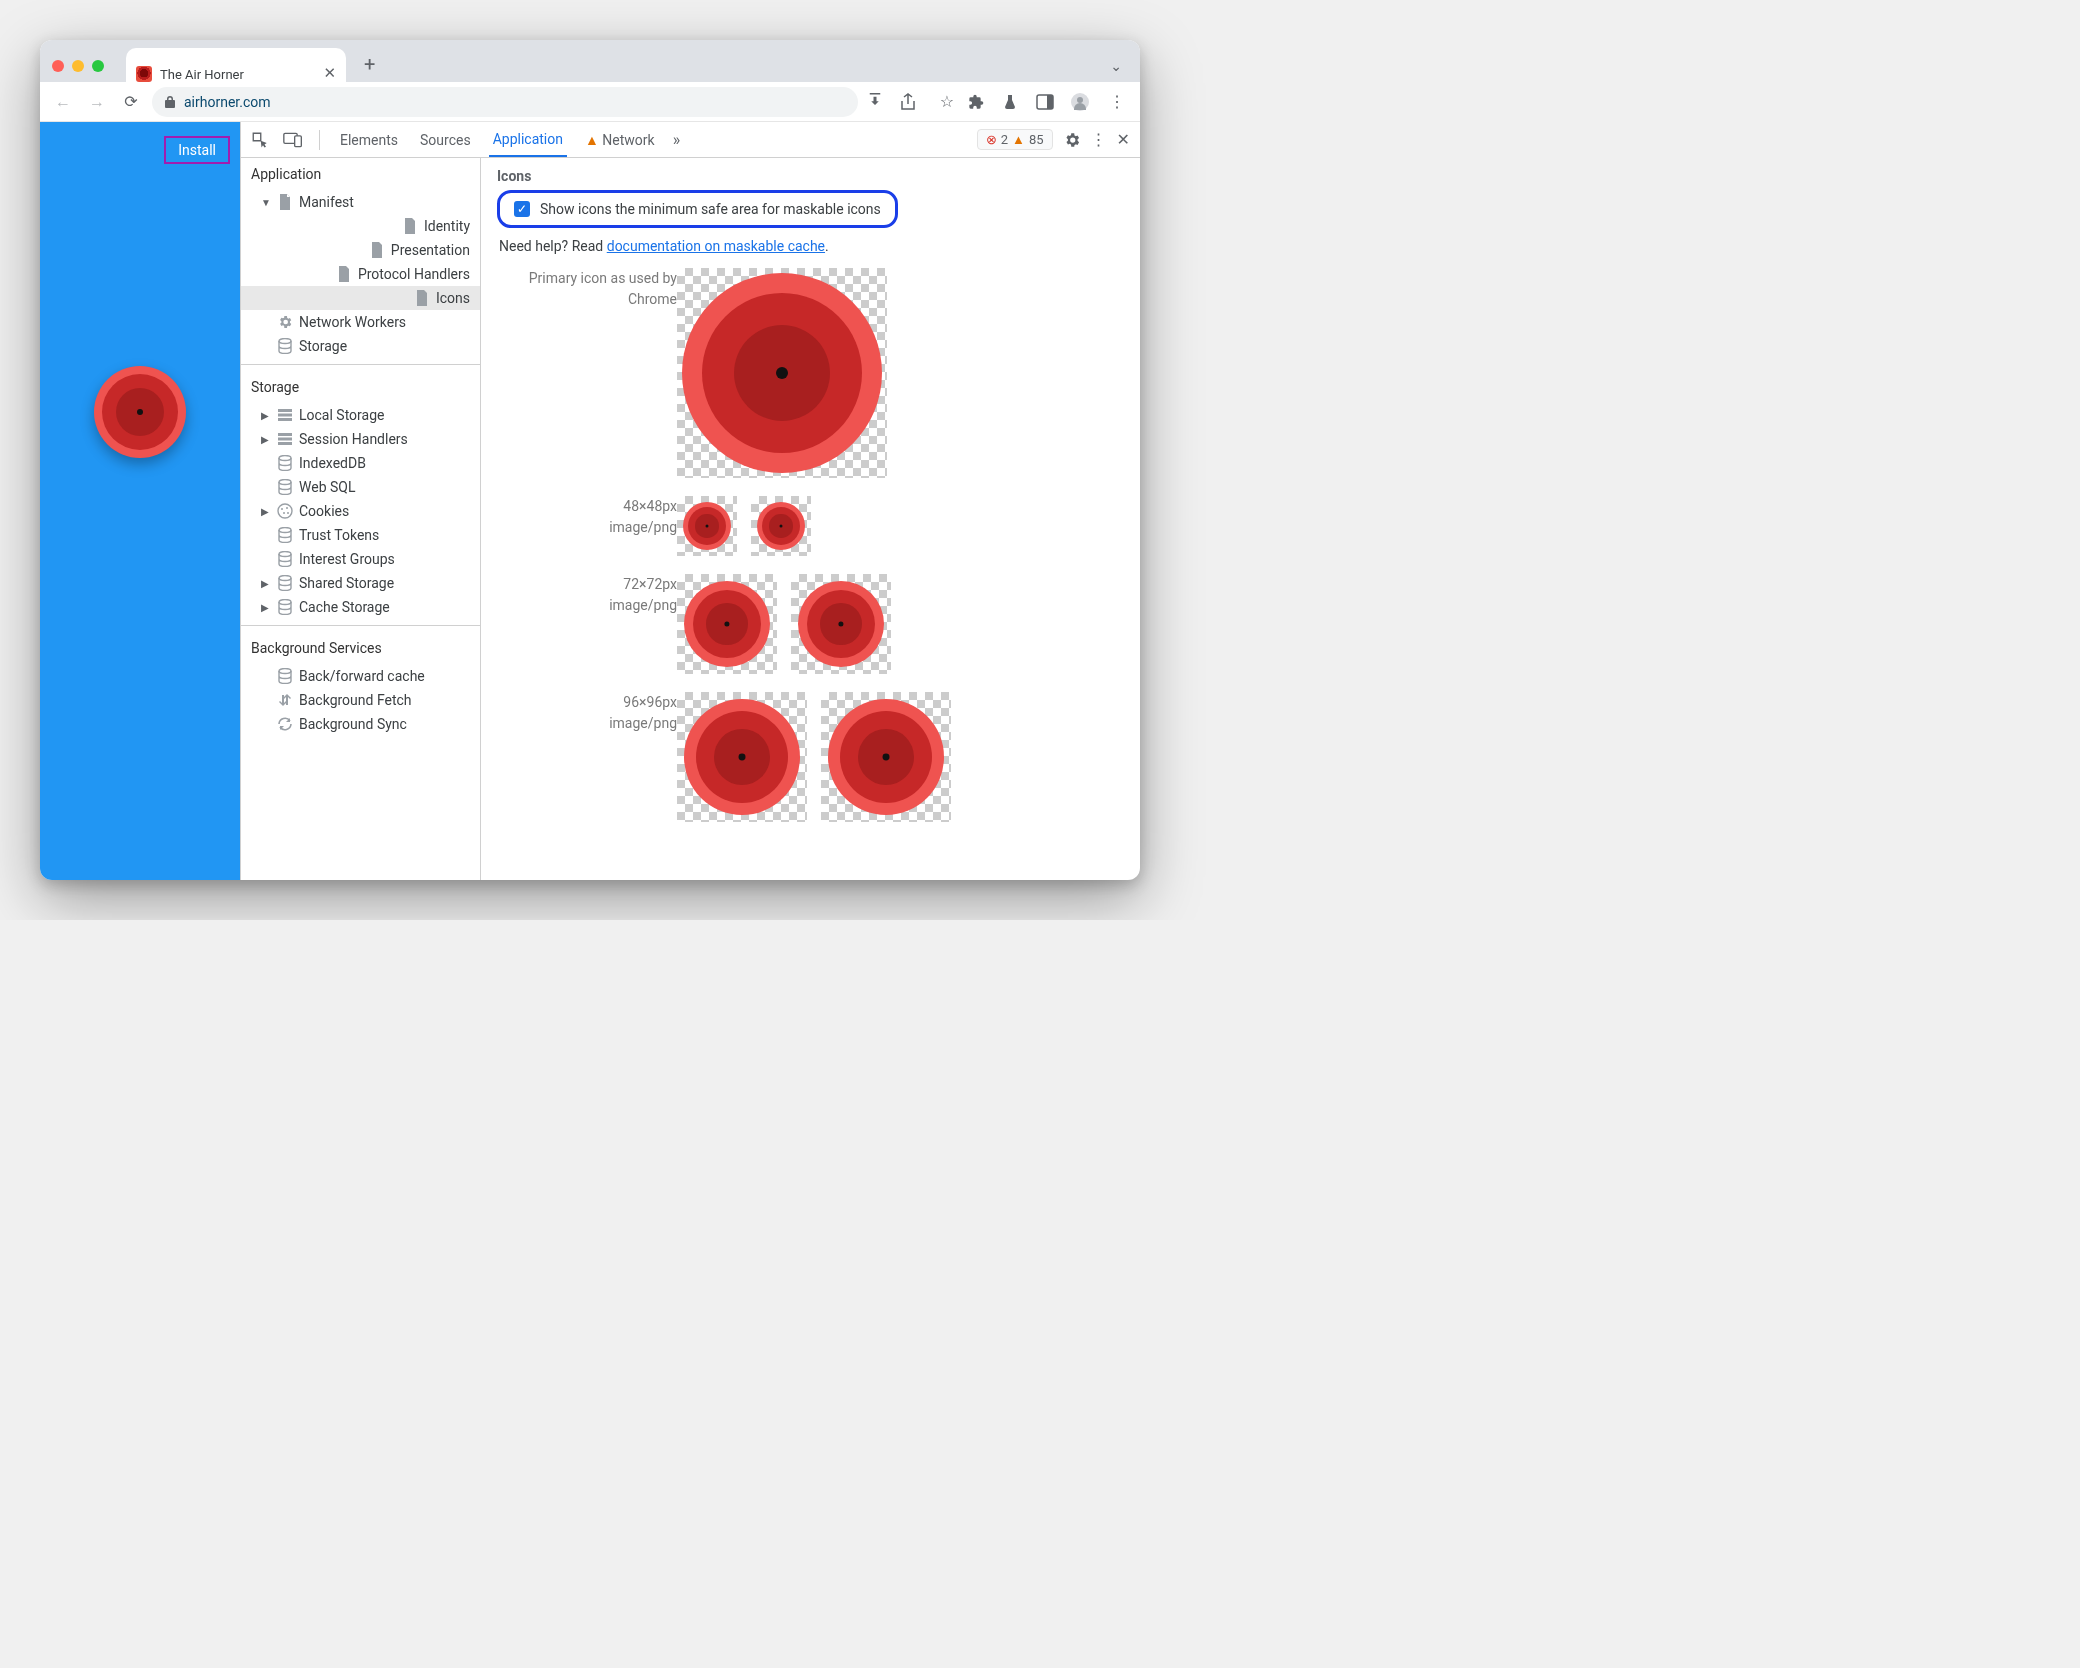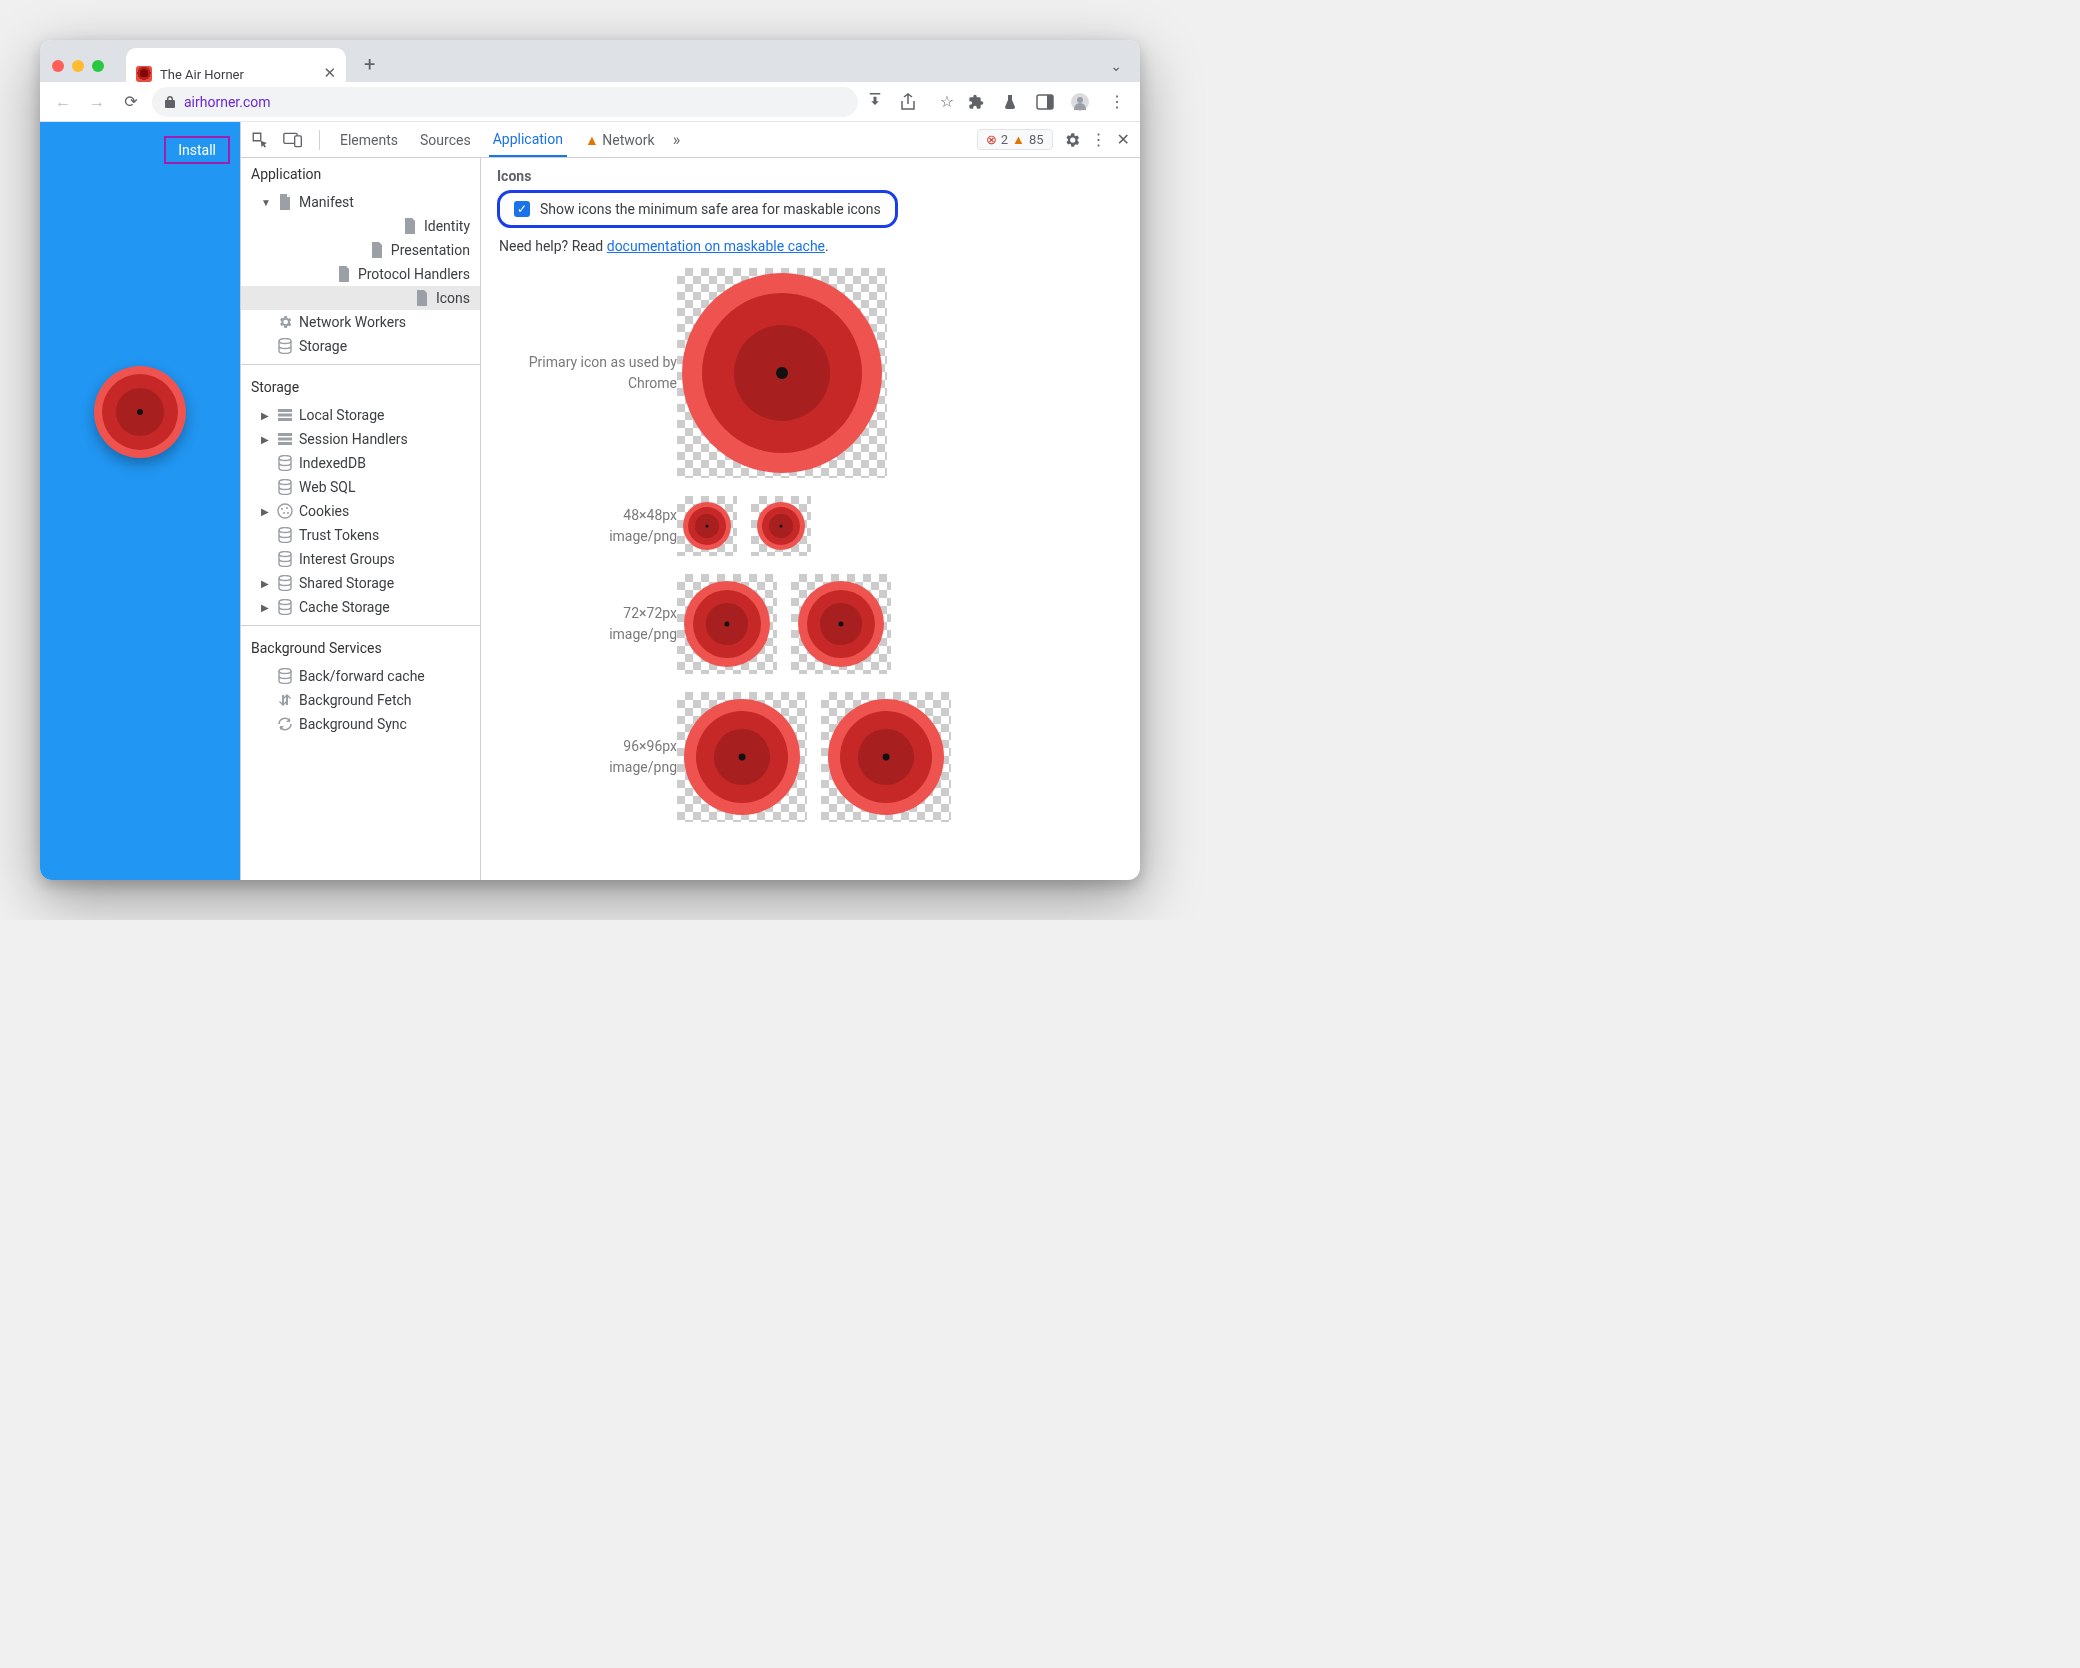--- a/index.html
+++ b/index.html
@@ -23,21 +23,21 @@
 .tab { background:#fff; height:34px; border-radius:10px 10px 0 0; display:flex; align-items:flex-end; padding:0 10px; gap:8px; min-width: 220px; font-size:13px; color:#3c4043;}
 .tab .favicon{width:16px;height:16px;border-radius:3px;background:radial-gradient(circle at 50% 45%, #7d0808 0 35%, #b81c1c 36% 55%, #e74c3c 56% 85%), #1a73e8;}
 .tab .close{margin-left:auto;color:#5f6368;font-size:15px;cursor:pointer;}
 .newtab{color:#5f6368;font-size:20px;padding:0 10px 6px;cursor:pointer;}
 .chev-global{margin-left:auto;margin-right:6px;padding-bottom:8px;color:#5f6368;font-size:14px;cursor:pointer;}
 
 
 .toolbar { height:40px; background:#fff; display:flex; align-items:center; padding:0 10px; gap:8px; border-bottom:1px solid #e6e6e6;}
 .navbtn{width:26px;height:26px;display:flex;align-items:center;justify-content:center;color:#5f6368;border-radius:50%;cursor:pointer;}
 .navbtn.dis{color:#b9bbbe;}
-.omnibox{flex:1;height:30px;background:#f1f3f4;border-radius:15px;display:flex;align-items:center;padding:0 12px;gap:8px;color:#6d28d9;font-size:14px;}
+.omnibox{flex:1;height:30px;background:#f1f3f4;border-radius:15px;display:flex;align-items:center;padding:0 12px;gap:8px;color:#0c4a6e;font-size:14px;}
 .omnibox .lock{color:#5f6368;font-size:12px;}
 .tbicon{color:#5f6368;width:26px;text-align:center;font-size:16px;cursor:pointer;}
 
 
 .content{flex:1;display:flex;min-height:0;}
 .page{width:200px;background:#2196f3;display:flex;flex-direction:column;align-items:center;color:#fff;position:relative;}
 .install-btn{margin-top:14px;margin-left:auto;margin-right:10px;border:2px solid #a21caf;padding:4px 12px;font-size:14px;color:#fff;cursor:pointer;}
 .bighorn{margin-top:auto;margin-bottom:auto;position:relative;width:92px;height:92px;}
 .bighorn .c1{position:absolute;inset:0;border-radius:50%;background:#ef5350;box-shadow:0 6px 14px rgba(0,0,0,.3);}
 .bighorn .c2{position:absolute;inset:8px;border-radius:50%;background:#c62828;}
@@ -65,21 +65,21 @@
 .sb-ico{width:16px;height:16px;color:#5f6368;display:inline-flex;align-items:center;justify-content:center;}
 .hr{height:1px;background:#d0d0d0;margin:6px 0;}
 
 .main{flex:1;overflow-y:auto;padding:10px 16px;font-size:14px;color:#3c4043;}
 .main h4{color:#5f6368;font-weight:700;font-size:14px;margin-bottom:6px;}
 .highlight{border:3px solid #1a3ee8;border-radius:14px;padding:8px 14px;display:inline-flex;align-items:center;gap:10px;margin-bottom:6px;}
 .cb{width:16px;height:16px;background:#1a73e8;border-radius:3px;display:inline-flex;align-items:center;justify-content:center;color:#fff;font-size:12px;}
 .help{margin:4px 2px 14px;}
 .help a{color:#1a73e8;text-decoration:underline;}
 
-.icon-row{display:flex;align-items:center;margin-bottom:18px;}
+.icon-row{display:flex;align-items:flex-start;margin-bottom:18px;}
 .icon-label{width:180px;text-align:right;color:#7a7a7a;line-height:1.5;}
 .icon-imgs{display:flex;gap:14px;}
 .checker{background-image:
   linear-gradient(45deg,#ccc 25%,transparent 25%),
   linear-gradient(-45deg,#ccc 25%,transparent 25%),
   linear-gradient(45deg,transparent 75%,#ccc 75%),
   linear-gradient(-45deg,transparent 75%,#ccc 75%);
   background-size:16px 16px;
   background-position:0 0,0 8px,8px -8px,-8px 0;
   background-color:#fff;

